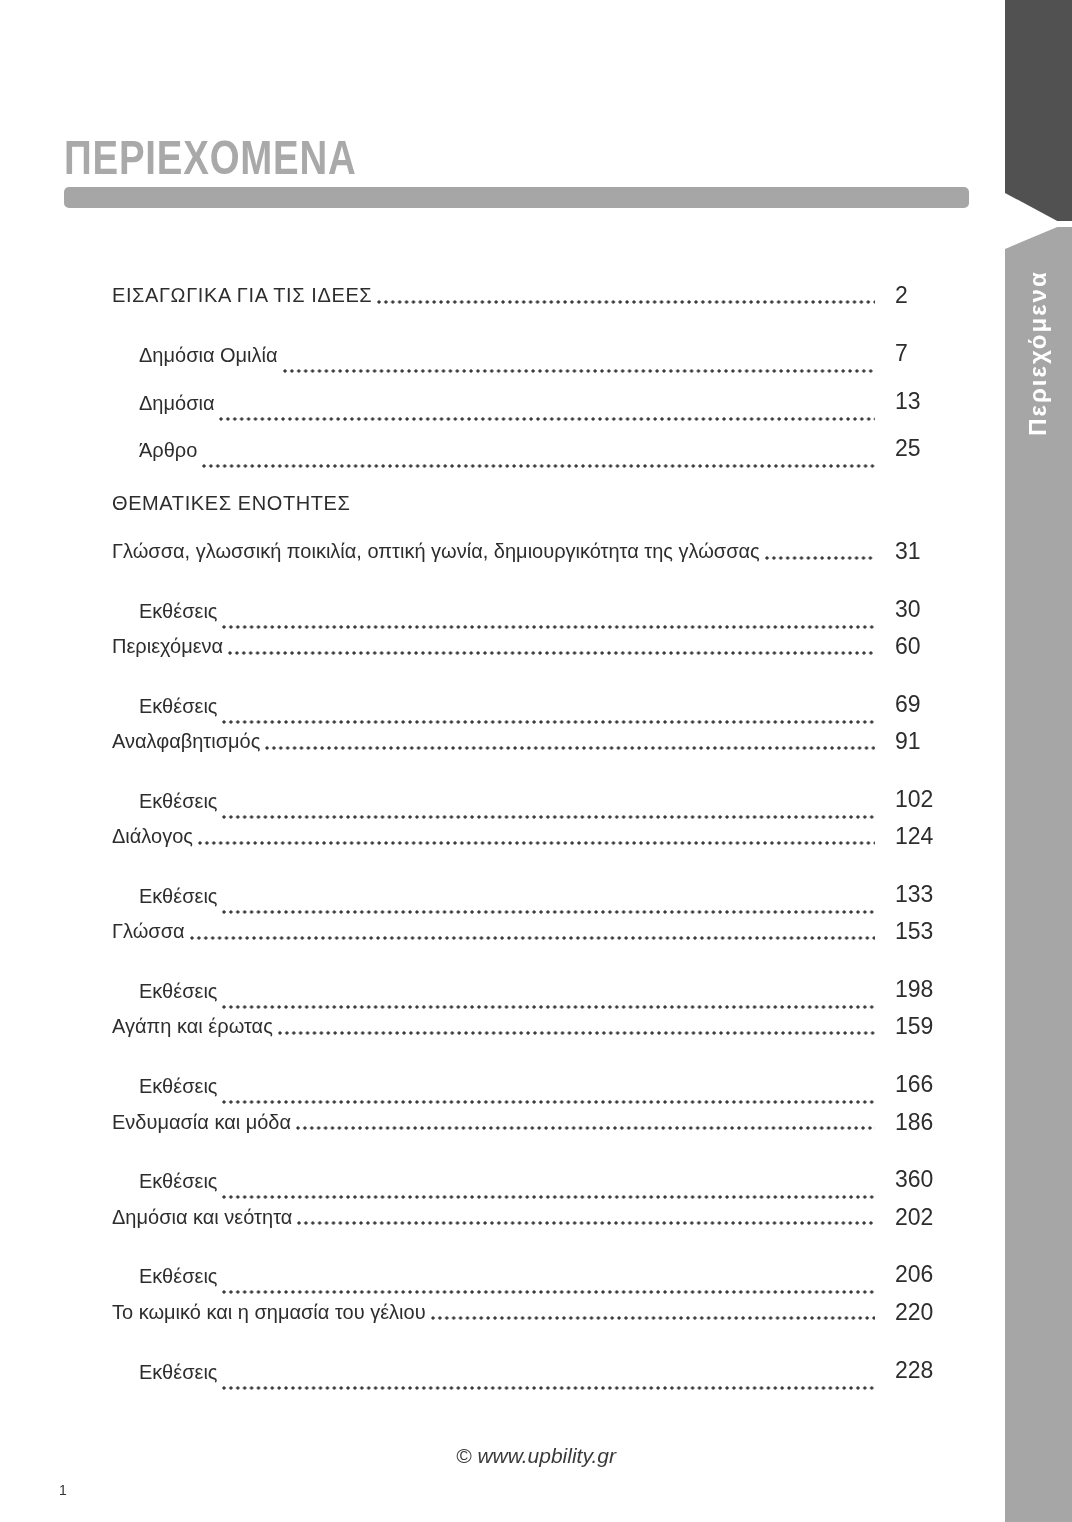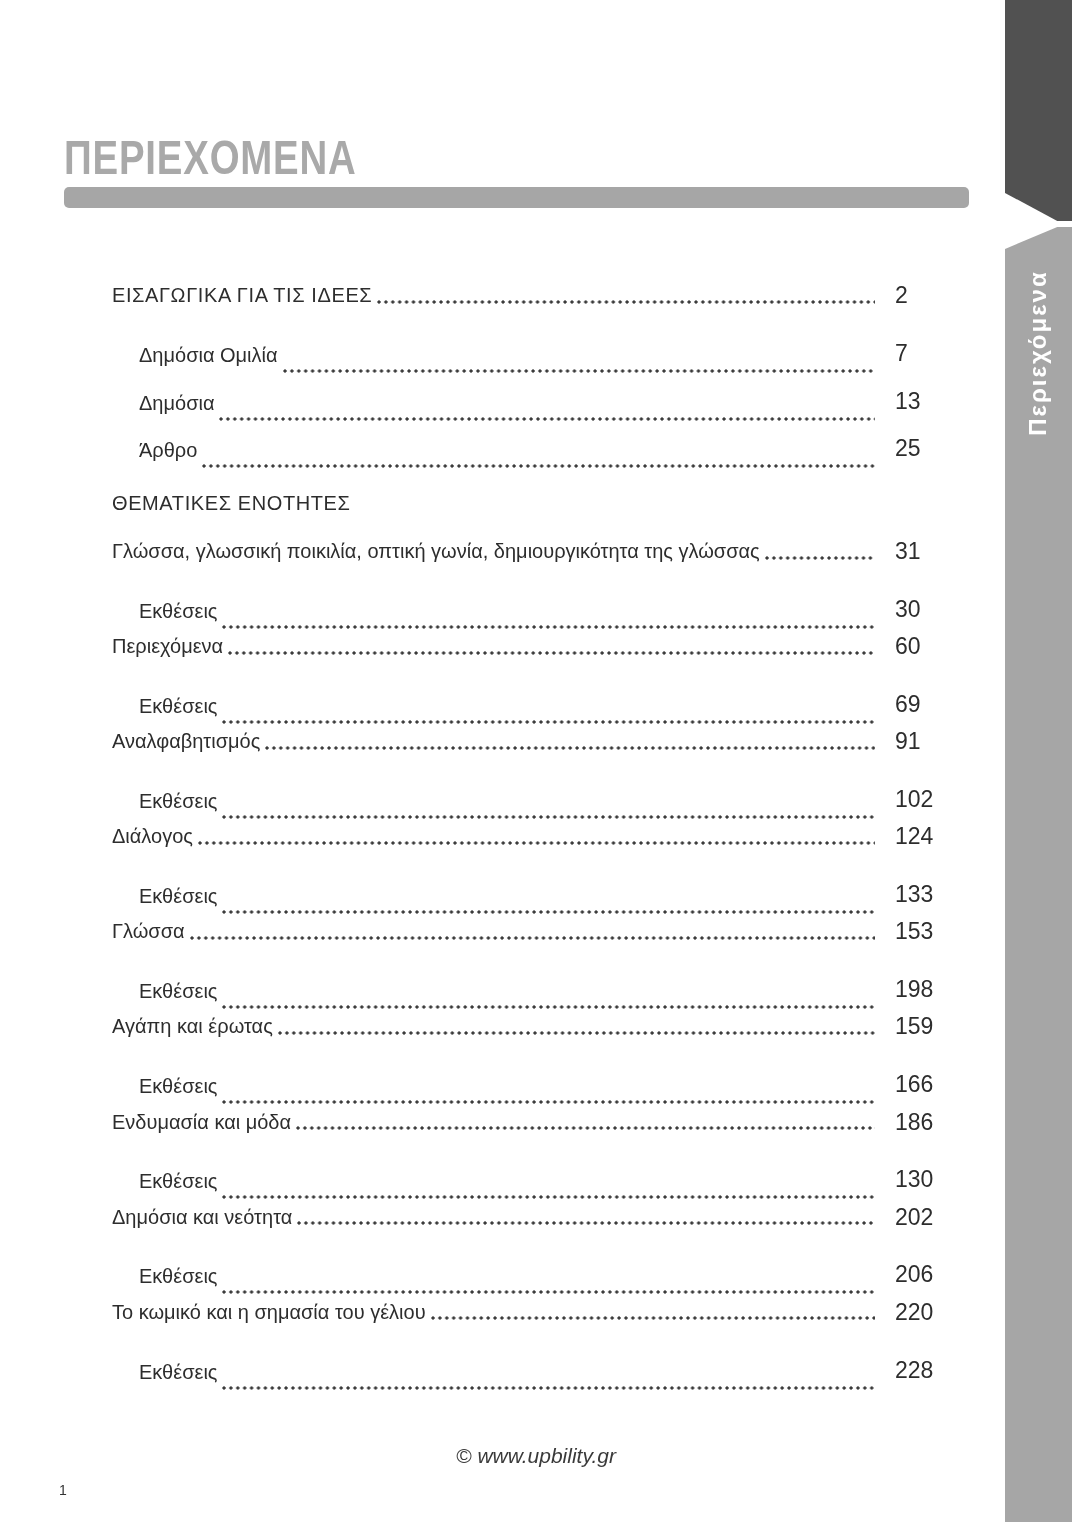--- a/index.html
+++ b/index.html
@@ -151,21 +151,21 @@
       <span class="num">166</span>
     </div>
     <div class="row lvl0">
       <span class="lbl">Ενδυμασία και μόδα</span>
       <span class="dots"></span>
       <span class="num">186</span>
     </div>
     <div class="row lvl1">
       <span class="lbl">Εκθέσεις</span>
       <span class="dots"></span>
-      <span class="num">130</span>
+      <span class="num">360</span>
     </div>
     <div class="row lvl0">
       <span class="lbl">Δημόσια και νεότητα</span>
       <span class="dots"></span>
       <span class="num">202</span>
     </div>
     <div class="row lvl1">
       <span class="lbl">Εκθέσεις</span>
       <span class="dots"></span>
       <span class="num">206</span>

